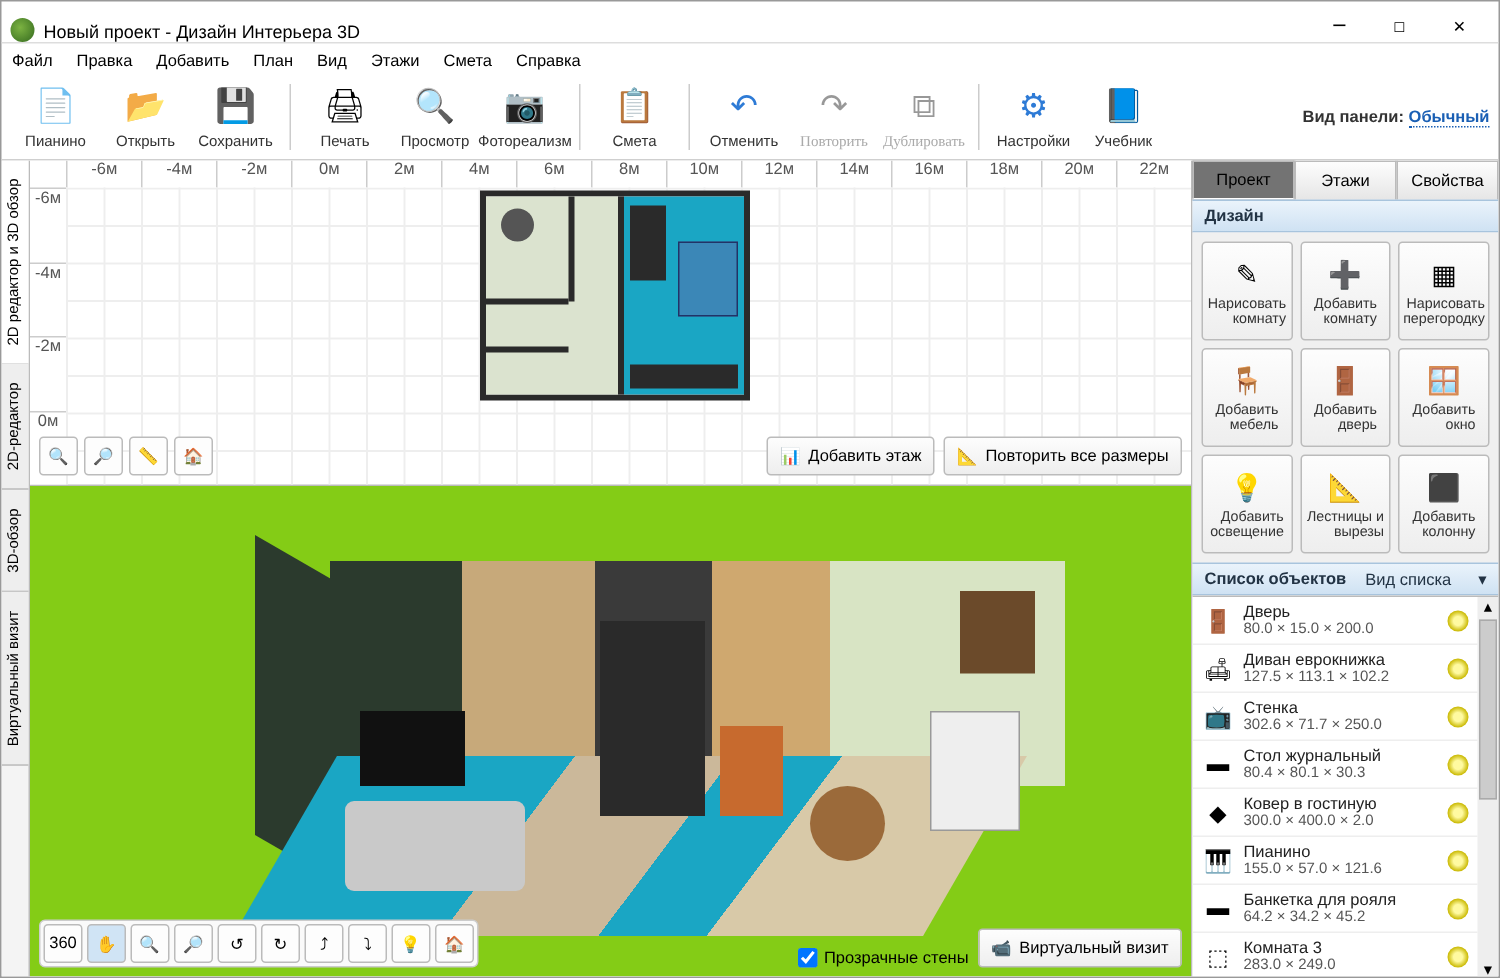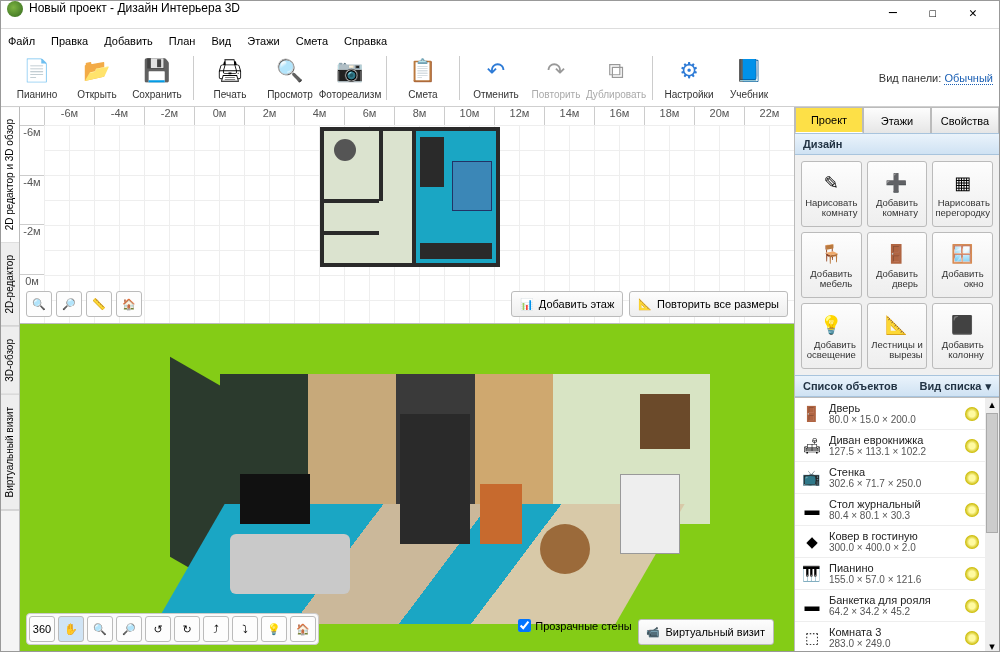--- a/index.html
+++ b/index.html
@@ -1,36 +1,36 @@
 <!DOCTYPE html>
 <html><head>
 <meta charset="utf-8">
 <style>
   * { box-sizing: border-box; margin: 0; padding: 0; font-family: "Segoe UI", Tahoma, sans-serif; font-size: 11px; }
   body { background: #fff; width: 1000px; height: 652px; overflow: hidden; border: 1px solid #999; display: flex; flex-direction: column; }
   
   
-  .titlebar { height: 28px; display: flex; align-items: flex-start; padding: 0 6px; border-bottom: 1px solid #ddd; }
+  .titlebar { height: 28px; display: flex; align-items: flex-end; padding: 0 6px; border-bottom: 1px solid #ddd; }
   .titlebar .app-icon { width: 16px; height: 16px; background: radial-gradient(circle at 40% 40%, #7cb342, #33691e); border-radius: 50%; margin-right: 6px; }
   .titlebar .title { flex: 1; font-size: 12px; }
   .titlebar .winbtn { width: 40px; height: 22px; display: flex; align-items: center; justify-content: center; font-family: monospace; font-size: 13px; }
   
   
   .menubar { height: 20px; display: flex; align-items: flex-end; padding: 0 0; gap: 2px; }
   .menubar span { padding: 2px 7px; }
   
   
   .toolbar { height: 58px; display: flex; align-items: center; padding: 2px 6px; border-bottom: 1px solid #cfcfcf; gap: 0; }
   .tbtn { display: flex; flex-direction: column; align-items: center; justify-content: center; width: 60px; height: 54px; }
   .tbtn .ico { width: 32px; height: 32px; display: flex; align-items: center; justify-content: center; font-size: 22px; }
   .tbtn .lbl { font-size: 10px; margin-top: 2px; color: #333; }
-  .tbtn.disabled .lbl { color: #aaa; }
+  .tbtn.disabled .lbl { color: #aaa; font-family: Liberation Serif, serif; }
   .tbtn.disabled .ico { opacity: .4; }
   .tsep { width: 1px; height: 44px; background: #ccc; margin: 0 6px; }
-  .panel-label { margin-left: auto; font-size: 11px; color: #333; }
+  .panel-label { margin-left: auto; font-size: 11px; color: #333; font-weight: bold; }
   .panel-label a { color: #1a5fb4; border-bottom: 1px dotted #1a5fb4; text-decoration: none; }
   
   
   .main { flex: 1; display: flex; overflow: hidden; }
   
   
   .sidetabs { width: 22px; display: flex; flex-direction: column; border-right: 1px solid #bbb; background: #f4f4f4; }
   .sidetab { writing-mode: vertical-rl; transform: rotate(180deg); padding: 12px 3px; font-size: 10px; text-align: center; border-top: 1px solid #bbb; background: #eee; }
   .sidetab.active { background: #fff; }
   
@@ -57,31 +57,31 @@
   
   .pane3d { flex: 1; position: relative; background: #84cc16; }
   .room3d { position: absolute; left: 120px; top: 30px; width: 560px; height: 270px; }
   
   .floor3d { position: absolute; left: 50px; top: 150px; width: 460px; height: 120px; background: linear-gradient(100deg, #1aa6c4 0 33%, #cbb89a 33% 55%, #1aa6c4 55% 70%, #d8c9a8 70% 100%); transform: skewX(-30deg); }
   .wall-back { position: absolute; left: 80px; top: 20px; width: 490px; height: 150px; background: linear-gradient(90deg, #2b3a2d 0 18%, #c7a97a 18% 36%, #3a3a3a 36% 52%, #cfa86f 52% 68%, #d8e4c4 68% 100%); }
   .wall-left { position: absolute; left: 30px; top: 20px; width: 60px; height: 200px; background: #2b3a2d; transform: skewY(30deg); }
   .furn { position: absolute; background: #333; }
   
   .pane3d-tools { position: absolute; left: 6px; bottom: 6px; display: flex; gap: 3px; border: 1px solid #ccc; border-radius: 4px; padding: 2px; background: #fafafa; }
-  .pane3d-right { position: absolute; right: 20px; bottom: 6px; display: flex; gap: 6px; align-items: flex-start; }
+  .pane3d-right { position: absolute; right: 6px; bottom: 6px; display: flex; gap: 6px; align-items: flex-end; }
   .chk { display: flex; align-items: center; gap: 4px; font-size: 11px; }
   
   
   .rightpanel { width: 239px; border-left: 1px solid #bbb; display: flex; flex-direction: column; background: #f7f7f7; }
   .rtabs { height: 26px; display: flex; }
   .rtab { flex: 1; display: flex; align-items: center; justify-content: center; border: 1px solid #bbb; border-bottom: none; background: linear-gradient(#fdfdfd,#e6e6e6); font-size: 11px; }
-  .rtab.active { background: #fde047; border-bottom: 1px solid #fff; }
+  .rtab.active { background: #737373; border-bottom: 1px solid #fff; }
   
   .section-hdr { height: 22px; background: linear-gradient(#eaf3fb,#cfe2f3); border-top: 1px solid #a8c4dd; border-bottom: 1px solid #a8c4dd; padding: 0 8px; display: flex; align-items: center; font-weight: bold; color: #234; font-size: 11px; justify-content: space-between; }
-  .section-hdr .more { font-weight: bold; font-size: 10px; color: #234; display: flex; align-items: flex-start; gap: 4px; }
+  .section-hdr .more { font-weight: normal; font-size: 10px; color: #234; display: flex; align-items: flex-end; gap: 18px; }
   
   .design-grid { display: grid; grid-template-columns: repeat(3, 1fr); gap: 5px; padding: 6px; background: #f0f0f0; }
   .design-btn { height: 66px; border: 1px solid #bbb; border-radius: 3px; background: linear-gradient(#fdfdfd,#eee); display: flex; flex-direction: column; align-items: center; justify-content: center; gap: 2px; }
   .design-btn .dico { width: 26px; height: 26px; display: flex; align-items: center; justify-content: center; font-size: 18px; }
   .design-btn .dl { font-size: 9.5px; text-align: right; line-height: 1.1; color: #333; }
   
   .objlist { flex: 1; overflow: hidden; background: #fff; border-top: 1px solid #bbb; display: flex; flex-direction: column; }
   .obj-item { display: flex; align-items: center; gap: 6px; padding: 4px 6px; border-bottom: 1px solid #eee; }
   .obj-ico { width: 22px; height: 22px; display: flex; align-items: center; justify-content: center; font-size: 15px; }
   .obj-txt { flex: 1; display: flex; flex-direction: column; }

